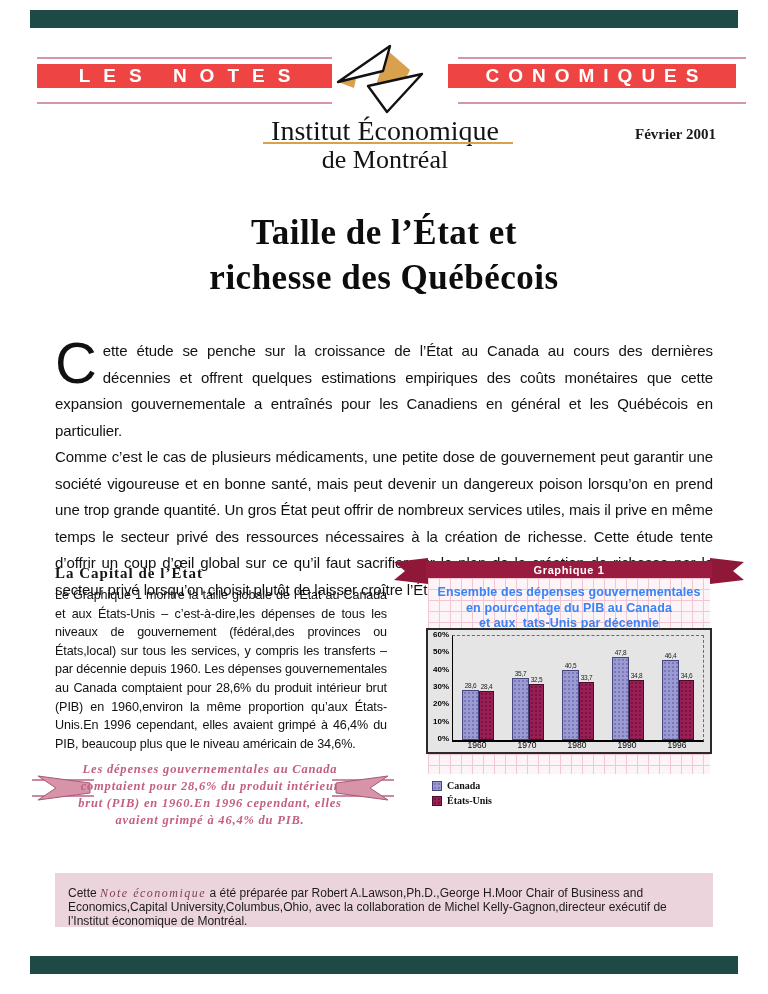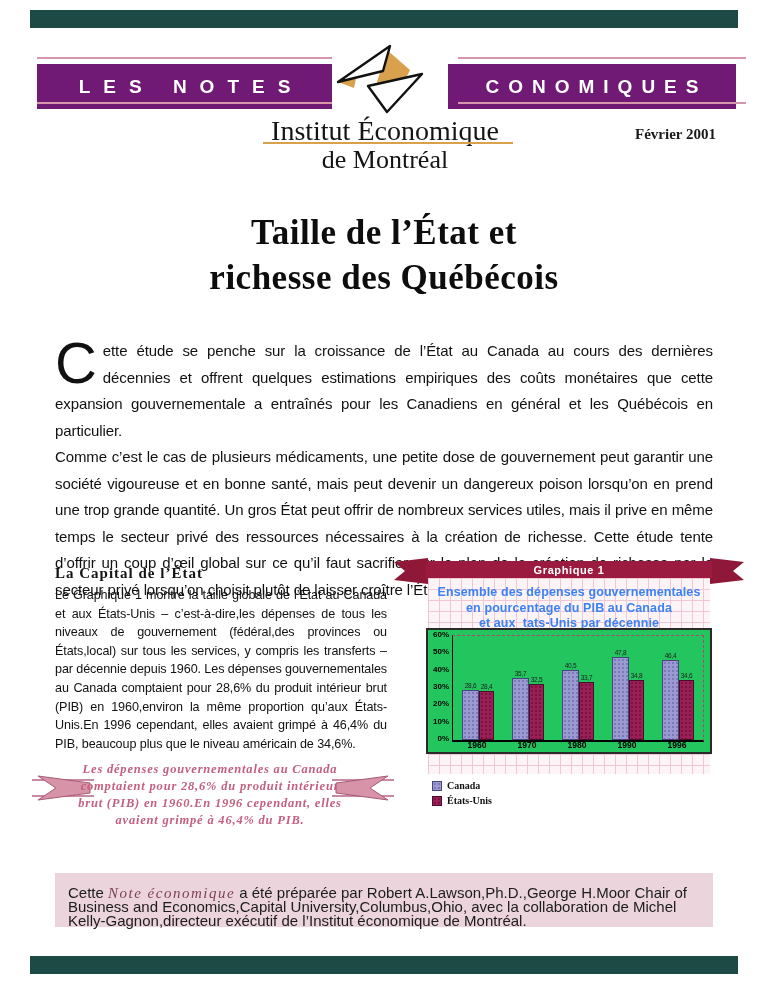--- a/index.html
+++ b/index.html
@@ -5,21 +5,21 @@
   html,body{margin:0;padding:0;background:#ffffff;}
   #page{position:relative;width:768px;height:994px;background:#ffffff;overflow:hidden;
         font-family:"Liberation Sans",sans-serif;color:#1a1a1a;}
   .abs{position:absolute;}
 
   
   .edge-bar{position:absolute;left:30px;width:708px;height:18px;background:#1e4a45;}
 
   
   .rule-pink{position:absolute;height:2px;background:#d795aa;}
-  .mast-bar{position:absolute;height:45px;background:#701a75;color:#fff;
+  .mast-bar{position:absolute;height:24px;background:#ef4444;color:#fff;
             font-weight:bold;font-size:19px;letter-spacing:13px;
             display:flex;align-items:center;justify-content:center;text-indent:13px;}
   .inst-line{position:absolute;left:212px;width:346px;text-align:center;
              font-family:"Liberation Serif",serif;color:#141414;}
   .gold-rule{position:absolute;left:263px;width:250px;height:2px;background:#d9a14d;}
   .issue-date{position:absolute;left:586px;top:126px;width:130px;text-align:right;
               font-family:"Liberation Serif",serif;font-weight:bold;font-size:15px;}
 
   
   .doc-title{position:absolute;left:0;top:210px;width:768px;text-align:center;
@@ -48,48 +48,48 @@
                 color:#fff;font-weight:bold;font-size:11px;letter-spacing:0.6px;
                 display:flex;align-items:center;justify-content:center;z-index:3;}
   .banner-tail{position:absolute;top:558px;width:34px;height:26px;z-index:2;}
   .grid-panel{position:absolute;left:428px;top:578px;width:282px;height:196px;
               background-color:#fdf4f7;z-index:1;
               background-image:linear-gradient(#f2c7d4 1px,transparent 1px),
                                linear-gradient(90deg,#f2c7d4 1px,transparent 1px);
               background-size:11px 11px;}
   .chart-title{position:absolute;left:428px;top:585px;width:282px;text-align:center;z-index:2;
                font-weight:bold;font-size:12.5px;line-height:15.5px;color:#3b82f6;letter-spacing:0.1px;}
-  .chart-box{position:absolute;left:426px;top:628px;width:282px;height:122px;background:#22c55e;
+  .chart-box{position:absolute;left:426px;top:628px;width:282px;height:122px;background:#e5e5e5;
              border:2px solid #2a2a2a;z-index:4;}
   .chart-y-axis{position:absolute;left:0;top:0;width:21px;height:114px;display:flex;
                 flex-direction:column;justify-content:space-between;align-items:flex-end;
                 padding-right:2px;font-weight:bold;font-size:8px;color:#000;}
   .ytick{height:10px;line-height:10px;}
   .chart-plot{position:absolute;left:24px;top:5px;width:250px;height:104px;
               border-top:1px dashed #b0476b;border-right:1px dashed #b0476b;
               border-left:1px solid #000;border-bottom:2px solid #000;
               display:flex;align-items:flex-end;}
   .bargroup{flex:1;display:flex;align-items:flex-end;justify-content:center;height:100%;}
   .barwrap{display:flex;flex-direction:column;align-items:center;justify-content:flex-end;height:100%;}
   .barlabel{font-size:6.5px;letter-spacing:-0.3px;color:#222;margin-bottom:1px;}
   .bar{box-sizing:border-box;}
   .bar-a{width:17px;background-color:#9c9ad2;border:1px solid #45457c;
          background-image:radial-gradient(#7a78b8 0.7px,transparent 0.9px);background-size:4px 4px;}
   .bar-b{width:15px;background-color:#992055;border:1px solid #4a0c28;
          background-image:radial-gradient(#7c1040 0.7px,transparent 0.9px);background-size:4px 4px;}
   .chart-x-axis{position:absolute;left:24px;top:110px;width:250px;display:flex;}
-  .xtick{flex:1;text-align:center;font-weight:bold;font-size:8.5px;color:#000;}
+  .xtick{flex:1;text-align:center;font-weight:normal;font-size:8.5px;color:#000;}
   .chart-legend{position:absolute;left:432px;top:780px;z-index:5;}
   .legend-row{display:flex;align-items:center;margin-bottom:4px;}
   .legend-swatch{width:8px;height:8px;display:inline-block;margin-right:5px;}
   .legend-label{font-weight:bold;font-size:10px;color:#111;font-family:Liberation Serif, serif;}
 
   
   .footer-box{position:absolute;left:55px;top:873px;width:658px;height:54px;background:#ecd4dd;
-              box-sizing:border-box;padding:13px 14px 0 13px;font-size:15px;line-height:14px;color:#1c1c1c;}
+              box-sizing:border-box;padding:13px 14px 0 13px;font-size:12px;line-height:14px;color:#1c1c1c;}
   .note-label{font-family:"Liberation Serif",serif;font-style:italic;letter-spacing:1.5px;color:#7d4256;}
 </style>
 </head>
 <body>
 
 <div id="page">
 
   <div class="edge-bar" style="top:10px;"></div>
   <div class="edge-bar" style="top:956px;"></div>
 

